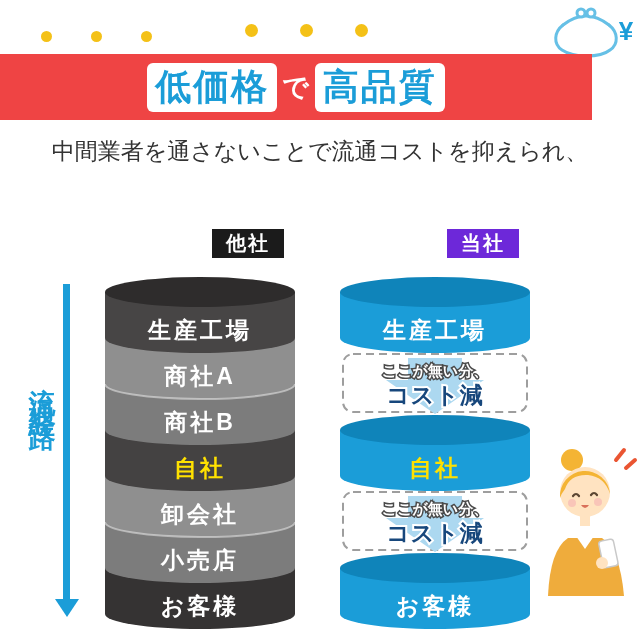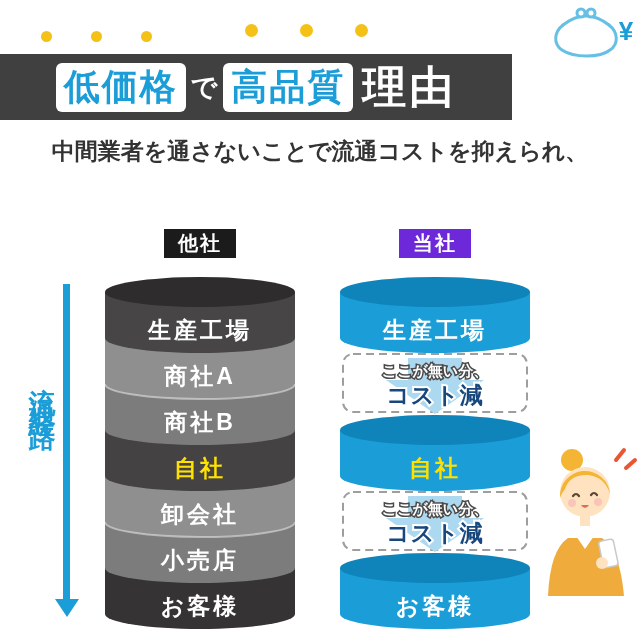--- a/index.html
+++ b/index.html
@@ -1,28 +1,28 @@
 <!DOCTYPE html>
 <html><head>
 <meta charset="utf-8">
 <style>
   html,body{margin:0;padding:0;background:#fff;}
   .canvas{position:relative;width:640px;height:640px;background:#ffffff;overflow:hidden;
           font-family:"Liberation Sans","DejaVu Sans",sans-serif;}
   .dot{position:absolute;border-radius:50%;background:#F4C117;}
-  .header{position:absolute;left:0;top:54px;width:512px;height:66px;background:#404040;
+  .header{position:absolute;left:0;top:54px;width:592px;height:66px;background:#ef4444;
           display:flex;align-items:center;justify-content:center;gap:5px;}
   .badge{background:#ffffff;color:#1B9DD8;font-size:36px;font-weight:800;line-height:1;
          padding:6px 8px 7px;border-radius:6px;letter-spacing:2px;}
   .conn{color:#ffffff;font-size:26px;font-weight:700;letter-spacing:1px;}
   .emph{color:#ffffff;font-size:44px;font-weight:800;letter-spacing:3px;margin-left:4px;}
   .intro{position:absolute;left:0;top:134px;width:640px;text-align:center;color:#333333;
-         font-size:23px;font-weight:700;line-height:1.5;}
+         font-size:23px;font-weight:400;line-height:1.5;}
   .tag{position:absolute;width:72px;height:29px;display:flex;align-items:center;justify-content:center;
-       color:#ffffff;font-size:20px;font-weight:700;letter-spacing:2px;}
+       color:#ffffff;font-size:20px;font-weight:700;letter-spacing:2px;margin-left:48px;}
   .tag-other{left:164px;top:229px;background:#1B1B1B;}
   .tag-ours{left:399px;top:229px;background:#6d28d9;}
   .route-text{position:absolute;left:24px;top:366px;writing-mode:vertical-rl;text-orientation:upright;
               color:#1B9DD8;font-size:27px;font-weight:800;letter-spacing:12px;}
   .route-line{position:absolute;left:63px;top:284px;width:7px;height:316px;background:#1B9DD8;}
   .route-head{position:absolute;left:55px;top:599px;width:0;height:0;
               border-left:12px solid transparent;border-right:12px solid transparent;
               border-top:18px solid #1B9DD8;}
   svg{position:absolute;}
   .cyl-left{left:105px;top:276px;}
@@ -48,21 +48,20 @@
     <path d="M15 25 Q38 7 61 25" fill="none" stroke="#66C0E6" stroke-width="3" stroke-linecap="round"></path>
     <circle cx="33" cy="13" r="4" fill="#ffffff" stroke="#66C0E6" stroke-width="3"></circle>
     <circle cx="43" cy="13" r="4" fill="#ffffff" stroke="#66C0E6" stroke-width="3"></circle>
     <text x="78" y="40" text-anchor="middle" font-size="26" font-weight="bold" fill="#1B9DD8">¥</text>
   </svg>
 
   <div class="header">
     <span class="badge">低価格</span>
     <span class="conn">で</span>
     <span class="badge">高品質</span>
-    <span class="emph">理由</span>
   </div>
 
   <div class="intro">
     <div>中間業者を通さないことで流通コストを抑えられ、</div>
   </div>
 
   <div class="tag tag-other">他社</div>
   <div class="tag tag-ours">当社</div>
 
   <div class="route-text">流通経路</div>

